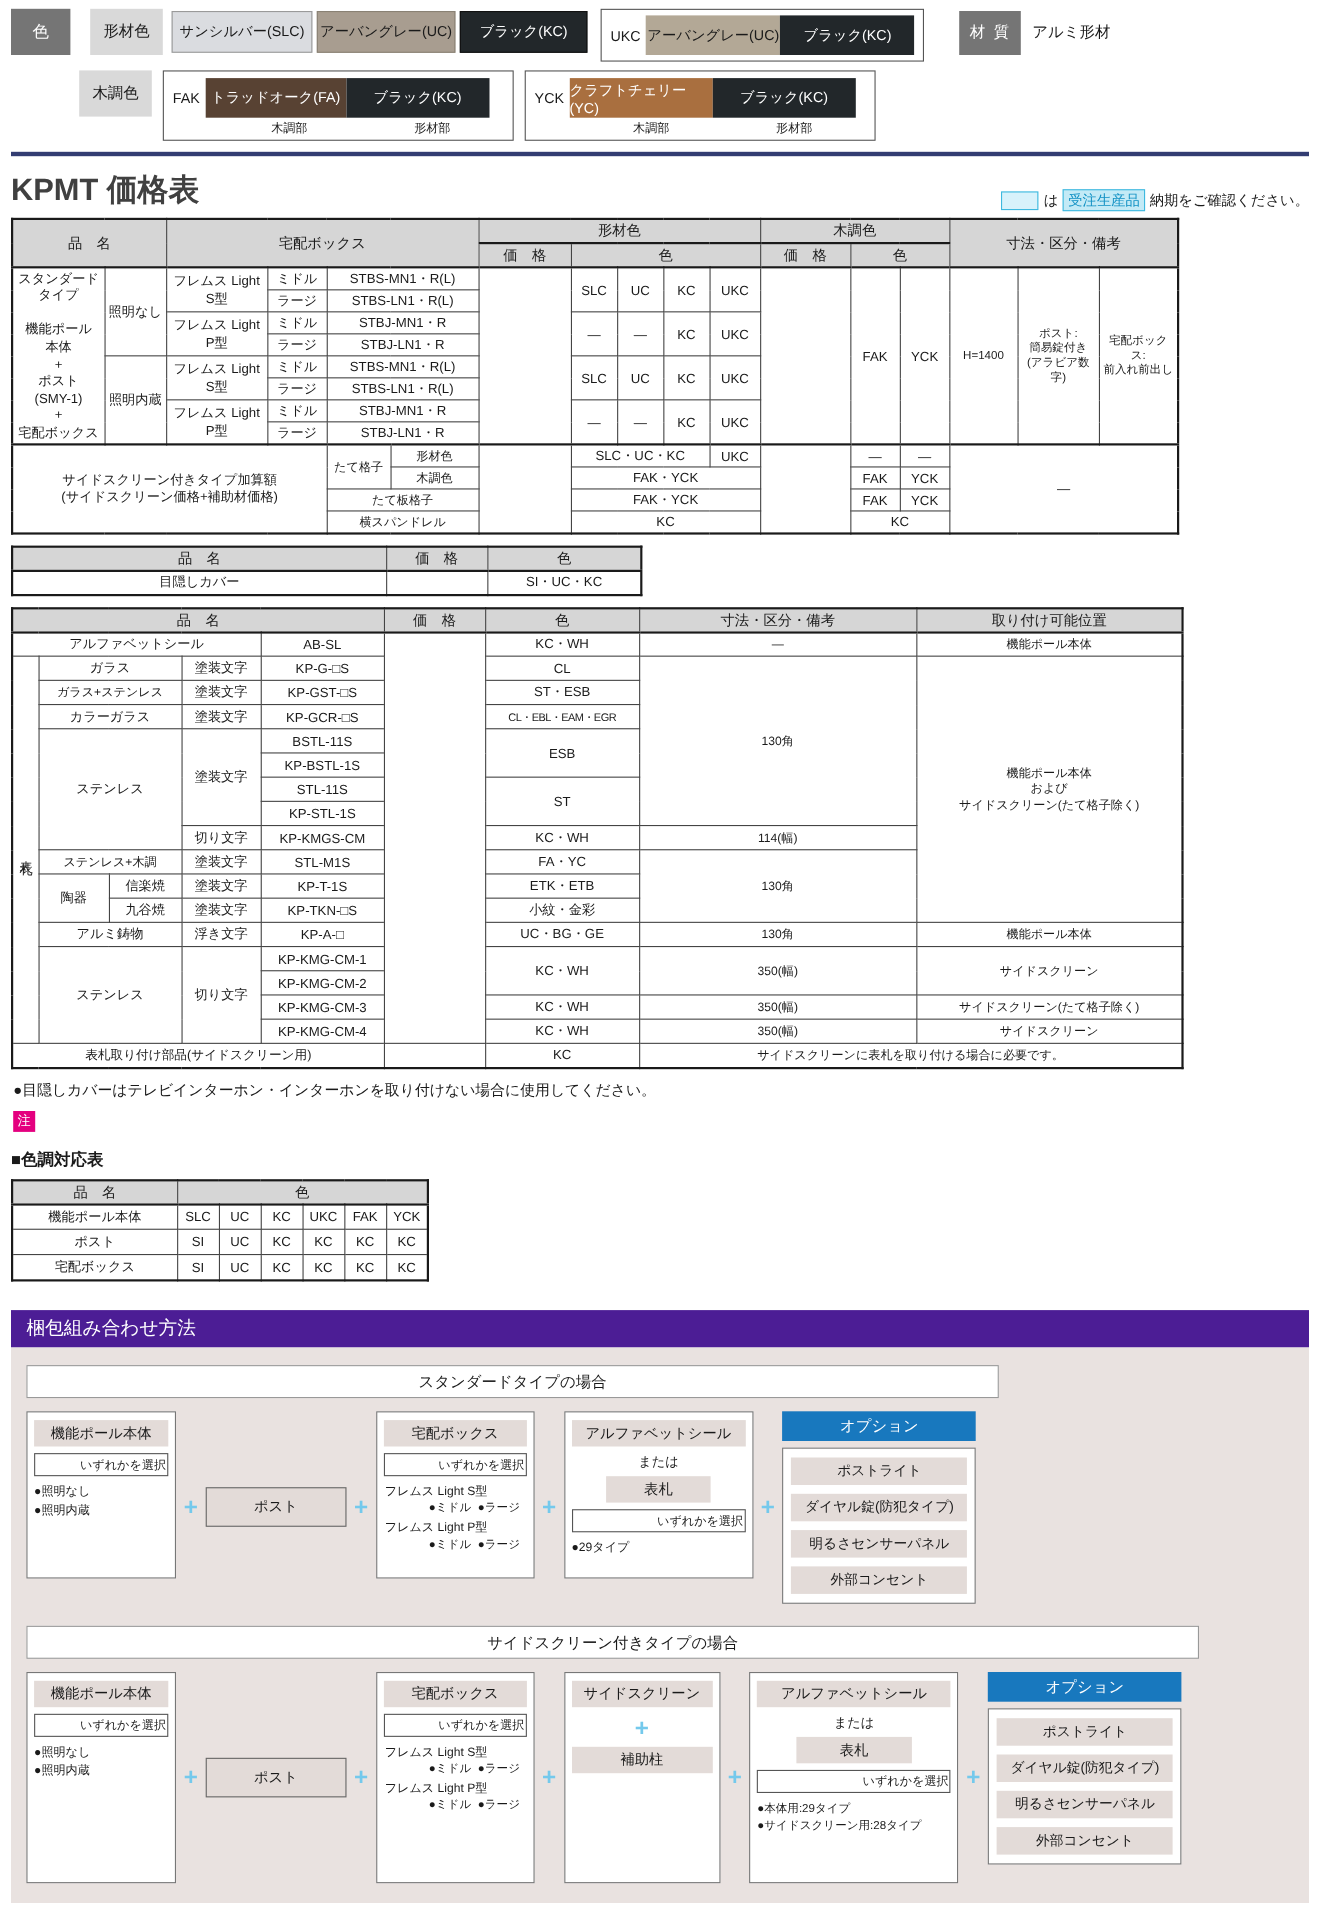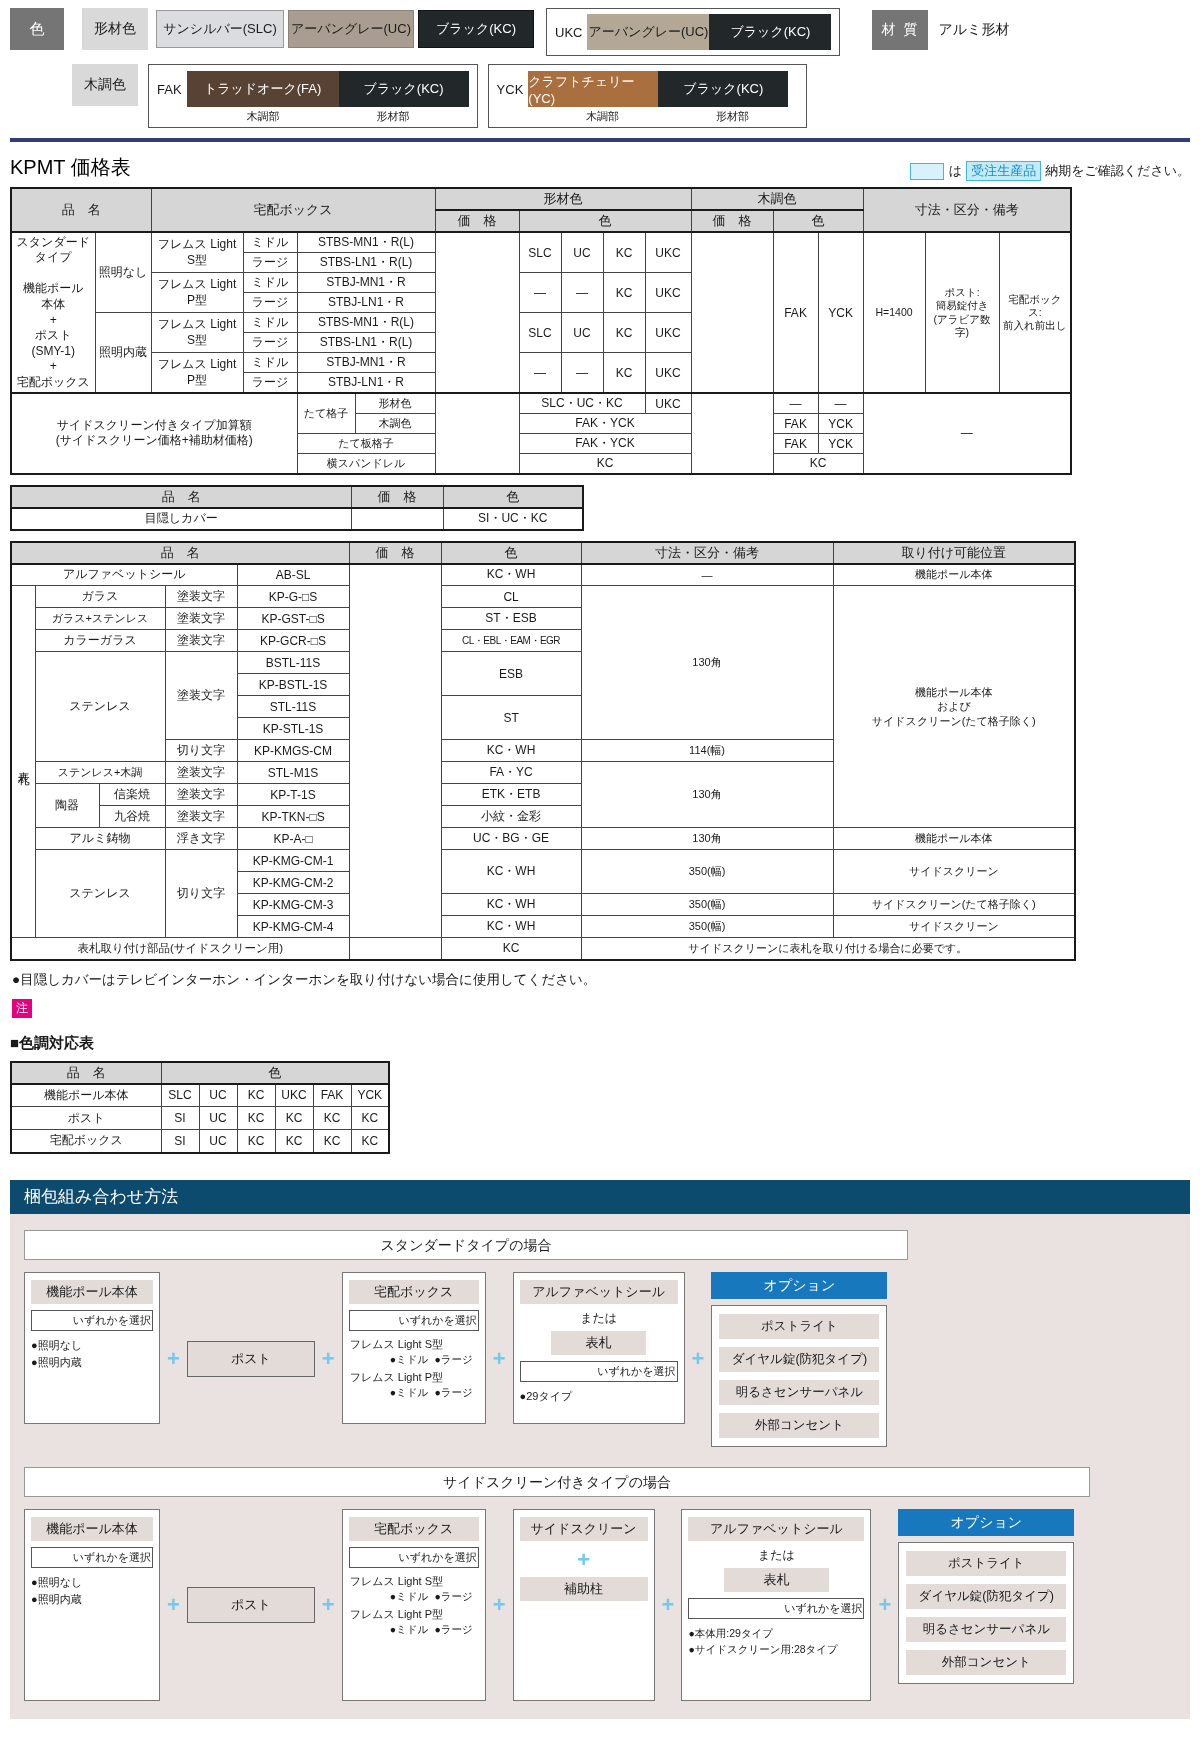--- a/index.html
+++ b/index.html
@@ -13,36 +13,36 @@
   .lbl-light{background:#d9d9d9;font-size:14px;display:flex;align-items:center;justify-content:center;width:66px;height:42px}
   .swatch{height:38px;display:flex;align-items:center;justify-content:center;font-size:13px;margin-top:2px}
   .sw-slc{width:128px;background:#dadce0;border:1px solid #9a9a9a;margin-left:8px}
   .sw-uc{width:126px;background:#a89d90;border:1px solid #8a8275;margin-left:4px}
   .sw-kc{width:116px;background:#22272a;color:#fff;border:1px solid #111;margin-left:4px}
   .combo{border:1px solid #555;background:#fff;display:flex;align-items:center;padding:5px 8px;margin-left:12px}
   .combo .code{font-size:13px;margin-right:5px}
   .half{height:36px;display:flex;align-items:center;justify-content:center;font-size:13px}
   .half-uc{width:122px;background:#b3a896}
   .half-kc{width:122px;background:#22272a;color:#fff}
-  .half-fa{width:152px;background:#584233;color:#fff}
+  .half-fa{width:128px;background:#584233;color:#fff}
   .half-yc{width:130px;background:#a96f3f;color:#fff}
   .mat-wrap{display:flex;align-items:center;margin-left:32px;margin-top:2px}
   .mat-value{font-size:14px;margin-left:10px}
   .row2{margin-left:62px}
   .wood-box{border:1px solid #555;background:#fff;padding:6px 8px 3px 8px;margin-left:10px}
   .wood-top{display:flex;align-items:center}
   .wood-top .code{font-size:13px;margin-right:5px}
   .wood-caps{display:flex;margin-left:41px}
   .wood-caps div{width:130px;text-align:center;font-size:11px;color:#222;padding-top:2px}
 
   .navy-rule{height:4px;background:#333d72;margin:10px 0 12px 0}
 
   
   .title-row{display:flex;justify-content:space-between;align-items:flex-end;margin-bottom:6px}
-  .kpmt-title{font-size:20px;font-weight:normal;color:#000000}
+  .kpmt-title{font-size:28px;font-weight:bold;color:#404040}
   .order-note{font-size:13px;display:flex;align-items:center}
   .cyan-box{display:inline-block;width:34px;height:17px;background:#d8f2fb;border:1px solid #3fb9df;margin-right:5px}
   .order-badge{background:#c3eaf6;border:1px solid #3fb9df;color:#1291c4;padding:0 4px;margin:0 4px;font-size:13px}
 
   
   table.t{border-collapse:collapse;table-layout:fixed;margin-bottom:10px}
   table.t th,table.t td{border:1px solid #444;font-weight:normal;text-align:center;vertical-align:middle;padding:1px 2px;font-size:12px;overflow:hidden}
   table.t{border:2px solid #1a1a1a}
   table.t th{background:#d6d6d6;font-size:13px}
   table.t tr.hrow th{border-bottom:2px solid #1a1a1a}
@@ -58,21 +58,21 @@
   .code-cell{white-space:nowrap}
 
   
   .note1{font-size:13.5px;margin:4px 0 10px 2px}
   .note2{font-size:13.5px;margin:0 0 16px 2px;display:flex;align-items:flex-start}
   .chu-badge{background:#e4007f;color:#fff;font-size:12px;padding:1px 4px;margin-right:6px;flex:0 0 auto}
   .sec-title{font-size:15px;font-weight:bold;margin:6px 0 8px 0}
 
   
   .pack{margin-top:26px}
-  .pack-bar{background:#0c4a6e;color:#fff;font-size:17px;height:34px;line-height:34px;padding-left:14px}
+  .pack-bar{background:#4c1d95;color:#fff;font-size:17px;height:34px;line-height:34px;padding-left:14px}
   .pack-panel{background:#e9e2e0;padding:16px 14px 18px 14px}
   .case-box{background:#fff;border:1px solid #999;height:30px;line-height:28px;text-align:center;font-size:14px;margin-bottom:12px}
   .sub1{width:884px}
   .sub2{width:1066px;margin-top:20px}
   .pack-row{display:flex;align-items:flex-start}
   .pbox{background:#fff;border:1px solid #777;padding:7px 6px;flex:0 0 auto}
   .sub1 .pbox{min-height:152px}
   .sub2 .pbox{min-height:192px}
   .plabel{background:#e3dbd8;text-align:center;font-size:13px;padding:3px 2px;margin-bottom:6px}
   .choose{background:#fff;border:1px solid #555;text-align:right;font-size:11px;padding:2px 1px;margin-bottom:6px}

